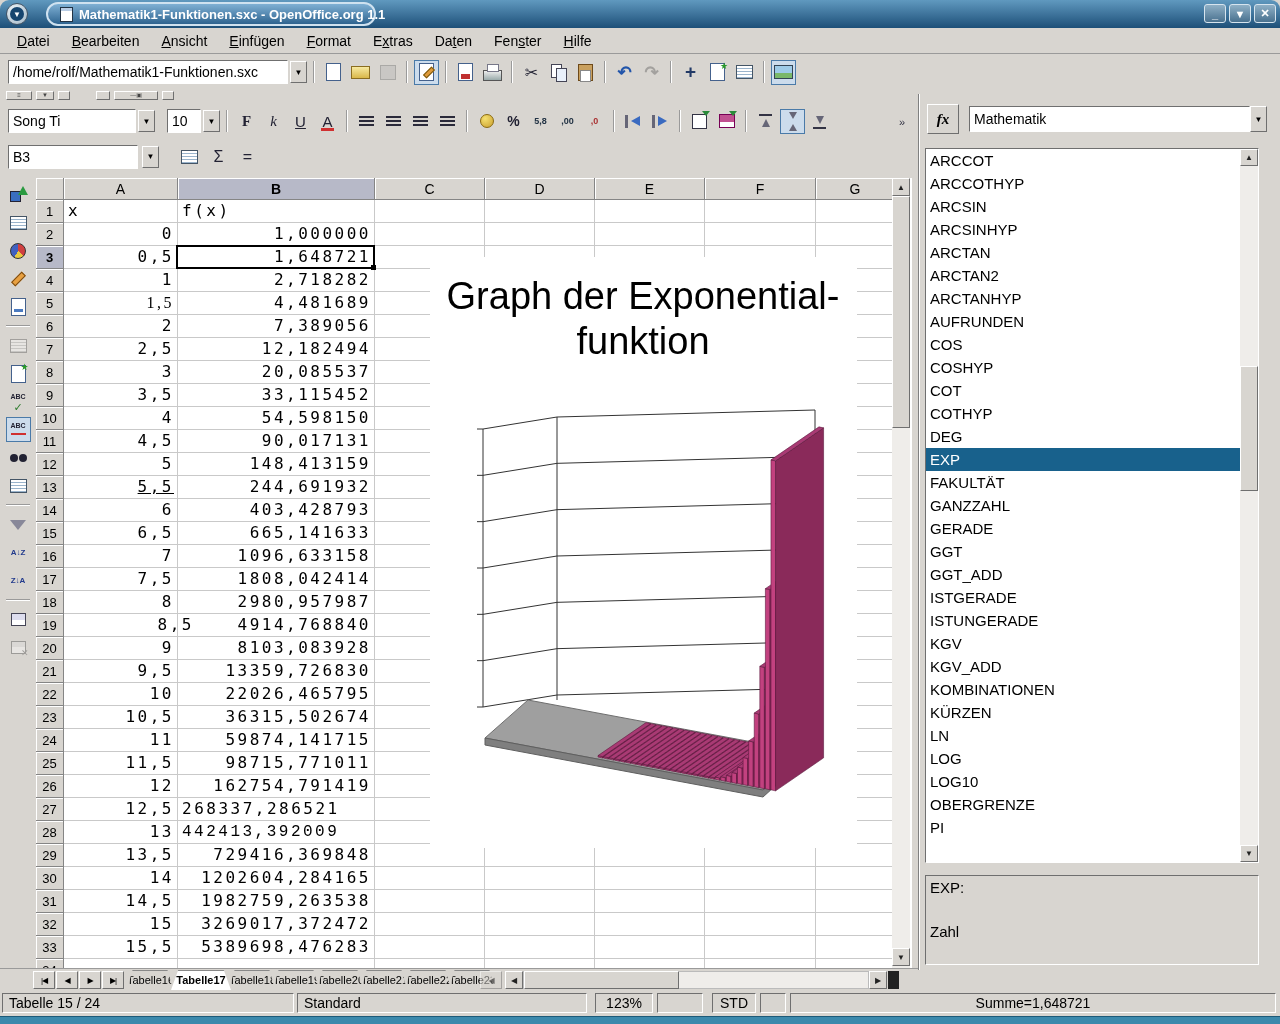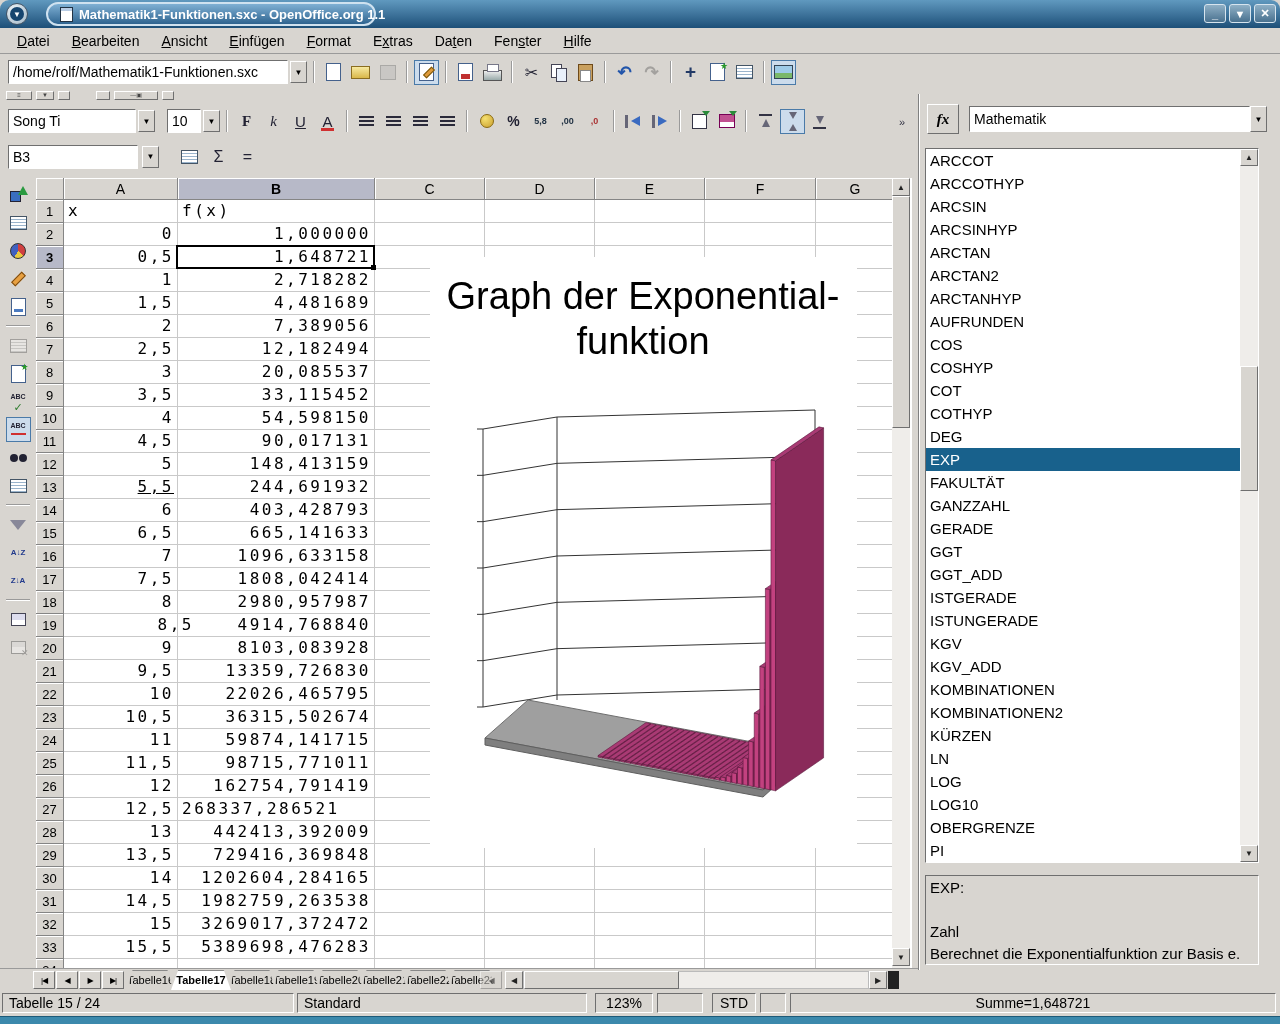--- a/index.html
+++ b/index.html
@@ -354,21 +354,21 @@
       <div class="vline" data-name="gridline" style="left: 751px;"></div>
       <div class="vline" data-name="gridline" style="left: 830px;"></div>
       <div class="cellv" data-name="cell-A1" style="left: 0px; top: 0px; width: 110px; text-align: left; padding-left: 4px;">x</div>
       <div class="cellv" data-name="cell-B1" style="left: 114px; top: 0px; width: 193px; text-align: left; padding-left: 4px;">f(x)</div>
       <div class="cellv" data-name="cell-A2" style="left: 0px; top: 23px; width: 110px; text-align: right; padding-left: 4px;">0</div>
       <div class="cellv" data-name="cell-B2" style="left: 114px; top: 23px; width: 193px; text-align: right; padding-left: 4px;">1,000000</div>
       <div class="cellv" data-name="cell-A3" style="left: 0px; top: 46px; width: 110px; text-align: right; padding-left: 4px;">0,5</div>
       <div class="cellv" data-name="cell-B3" style="left: 114px; top: 46px; width: 193px; text-align: right; padding-left: 4px;">1,648721</div>
       <div class="cellv" data-name="cell-A4" style="left: 0px; top: 69px; width: 110px; text-align: right; padding-left: 4px;">1</div>
       <div class="cellv" data-name="cell-B4" style="left: 114px; top: 69px; width: 193px; text-align: right; padding-left: 4px;">2,718282</div>
-      <div class="cellv" data-name="cell-A5" style="left: 0px; top: 92px; width: 110px; text-align: right; ">1,5</div>
+      <div class="cellv" data-name="cell-A5" style="left: 0px; top: 92px; width: 110px; text-align: right;  font-family: Liberation Serif, serif;">1,5</div>
       <div class="cellv" data-name="cell-B5" style="left: 114px; top: 92px; width: 193px; text-align: right; padding-left: 4px;">4,481689</div>
       <div class="cellv" data-name="cell-A6" style="left: 0px; top: 115px; width: 110px; text-align: right; padding-left: 4px;">2</div>
       <div class="cellv" data-name="cell-B6" style="left: 114px; top: 115px; width: 193px; text-align: right; padding-left: 4px;">7,389056</div>
       <div class="cellv" data-name="cell-A7" style="left: 0px; top: 138px; width: 110px; text-align: right; padding-left: 4px;">2,5</div>
       <div class="cellv" data-name="cell-B7" style="left: 114px; top: 138px; width: 193px; text-align: right; padding-left: 4px;">12,182494</div>
       <div class="cellv" data-name="cell-A8" style="left: 0px; top: 161px; width: 110px; text-align: right; padding-left: 4px;">3</div>
       <div class="cellv" data-name="cell-B8" style="left: 114px; top: 161px; width: 193px; text-align: right; padding-left: 4px;">20,085537</div>
       <div class="cellv" data-name="cell-A9" style="left: 0px; top: 184px; width: 110px; text-align: right; padding-left: 4px;">3,5</div>
       <div class="cellv" data-name="cell-B9" style="left: 114px; top: 184px; width: 193px; text-align: right; padding-left: 4px;">33,115452</div>
       <div class="cellv" data-name="cell-A10" style="left: 0px; top: 207px; width: 110px; text-align: right; padding-left: 4px;">4</div>
@@ -401,21 +401,21 @@
       <div class="cellv" data-name="cell-B23" style="left: 114px; top: 506px; width: 193px; text-align: right; padding-left: 4px;">36315,502674</div>
       <div class="cellv" data-name="cell-A24" style="left: 0px; top: 529px; width: 110px; text-align: right; padding-left: 4px;">11</div>
       <div class="cellv" data-name="cell-B24" style="left: 114px; top: 529px; width: 193px; text-align: right; padding-left: 4px;">59874,141715</div>
       <div class="cellv" data-name="cell-A25" style="left: 0px; top: 552px; width: 110px; text-align: right; padding-left: 4px;">11,5</div>
       <div class="cellv" data-name="cell-B25" style="left: 114px; top: 552px; width: 193px; text-align: right; padding-left: 4px;">98715,771011</div>
       <div class="cellv" data-name="cell-A26" style="left: 0px; top: 575px; width: 110px; text-align: right; padding-left: 4px;">12</div>
       <div class="cellv" data-name="cell-B26" style="left: 114px; top: 575px; width: 193px; text-align: right; padding-left: 4px;">162754,791419</div>
       <div class="cellv" data-name="cell-A27" style="left: 0px; top: 598px; width: 110px; text-align: right; padding-left: 4px;">12,5</div>
       <div class="cellv" data-name="cell-B27" style="left: 114px; top: 598px; width: 193px; padding-left: 4px;">268337,286521</div>
       <div class="cellv" data-name="cell-A28" style="left: 0px; top: 621px; width: 110px; text-align: right; padding-left: 4px;">13</div>
-      <div class="cellv" data-name="cell-B28" style="left: 114px; top: 621px; width: 193px; text-align: right; padding-left: 4px;">442413,392009</div>
+      <div class="cellv" data-name="cell-B28" style="left: 114px; top: 621px; width: 193px; text-align: left; padding-left: 4px; font-family: Liberation Mono, monospace;">442413,392009</div>
       <div class="cellv" data-name="cell-A29" style="left: 0px; top: 644px; width: 110px; text-align: right; padding-left: 0;">13,5</div>
       <div class="cellv" data-name="cell-B29" style="left: 114px; top: 644px; width: 193px; text-align: right; padding-left: 4px;">729416,369848</div>
       <div class="cellv" data-name="cell-A30" style="left: 0px; top: 667px; width: 110px; text-align: right; padding-left: 4px;">14</div>
       <div class="cellv" data-name="cell-B30" style="left: 114px; top: 667px; width: 193px; text-align: right; padding-left: 4px;">1202604,284165</div>
       <div class="cellv" data-name="cell-A31" style="left: 0px; top: 690px; width: 110px; text-align: right; padding-left: 4px;">14,5</div>
       <div class="cellv" data-name="cell-B31" style="left: 114px; top: 690px; width: 193px; text-align: right; padding-left: 4px;">1982759,263538</div>
       <div class="cellv" data-name="cell-A32" style="left: 0px; top: 713px; width: 110px; text-align: right; padding-left: 4px;">15</div>
       <div class="cellv" data-name="cell-B32" style="left: 114px; top: 713px; width: 193px; text-align: right; padding-left: 4px;">3269017,372472</div>
       <div class="cellv" data-name="cell-A33" style="left: 0px; top: 736px; width: 110px; text-align: right; padding-left: 4px;">15,5</div>
       <div class="cellv" data-name="cell-B33" style="left: 114px; top: 736px; width: 193px; text-align: right; padding-left: 4px;">5389698,476283</div>
@@ -618,37 +618,35 @@
       <li data-name="function-item-fakultät">FAKULTÄT</li>
       <li data-name="function-item-ganzzahl">GANZZAHL</li>
       <li data-name="function-item-gerade">GERADE</li>
       <li data-name="function-item-ggt">GGT</li>
       <li data-name="function-item-ggt_add">GGT_ADD</li>
       <li data-name="function-item-istgerade">ISTGERADE</li>
       <li data-name="function-item-istungerade">ISTUNGERADE</li>
       <li data-name="function-item-kgv">KGV</li>
       <li data-name="function-item-kgv_add">KGV_ADD</li>
       <li data-name="function-item-kombinationen">KOMBINATIONEN</li>
-      <li data-name="function-item-kombinationen2">KOMBINATIONEN2</li>
       <li data-name="function-item-kürzen">KÜRZEN</li>
       <li data-name="function-item-ln">LN</li>
       <li data-name="function-item-log">LOG</li>
       <li data-name="function-item-log10">LOG10</li>
       <li data-name="function-item-obergrenze">OBERGRENZE</li>
       <li data-name="function-item-pi">PI</li>
     </ul>
   <div id="flist-sb" data-name="function-list-scrollbar">
     <div class="sb-btn" style="left:0;top:0;width:18px;height:17px;" data-name="scroll-up-icon">▲</div>
     <div class="sb-thumb" style="left:0;top:217px;width:18px;height:125px;" data-name="function-scroll-thumb"></div>
     <div class="sb-btn" style="left:0;top:696px;width:18px;height:17px;" data-name="scroll-down-icon">▼</div>
   </div>
   <div id="func-desc" data-name="function-description">
     <div style="top:3px;" data-name="function-description-title">EXP:</div>
     <div style="top:47px;" data-name="function-description-param">Zahl</div>
-    <div style="top:69px;" data-name="function-description-text">Berechnet die Exponentialfunktion zur Basis e.</div>
   </div>
 </div>
 
 <div id="tabbar" data-name="sheet-tab-bar">
   <span id="tabnav-holder"><div class="tabnav" data-name="first-sheet-button" style="left: 33px;">|◀</div><div class="tabnav" data-name="previous-sheet-button" style="left: 56px;">◀</div><div class="tabnav" data-name="next-sheet-button" style="left: 79px;">▶</div><div class="tabnav" data-name="last-sheet-button" style="left: 102px;">▶|</div></span>
   <span id="tabs-holder"><div class="sheettab" data-name="sheet-tab-tabelle16" style="left: 127px; width: 46px; font-size: 11px;">Tabelle16</div><div class="sheettab active" data-name="sheet-tab-tabelle17" style="left: 171px; width: 60px; font-size: 11px;">Tabelle17</div><div class="sheettab" data-name="sheet-tab-tabelle18" style="left: 229px; width: 46px; font-size: 11px;">Tabelle18</div><div class="sheettab" data-name="sheet-tab-tabelle19" style="left: 273px; width: 46px; font-size: 11px;">Tabelle19</div><div class="sheettab" data-name="sheet-tab-tabelle20" style="left: 317px; width: 46px; font-size: 11px;">Tabelle20</div><div class="sheettab" data-name="sheet-tab-tabelle21" style="left: 361px; width: 46px; font-size: 11px;">Tabelle21</div><div class="sheettab" data-name="sheet-tab-tabelle22" style="left: 405px; width: 46px; font-size: 11px;">Tabelle22</div><div class="sheettab" data-name="sheet-tab-tabelle23" style="left: 449px; width: 46px; font-size: 11px;">Tabelle23</div></span>
   <div class="tabnav" style="left:480px;opacity:.5;" data-name="tab-scroll-left-icon">◀</div>
   <div class="sb-btn" style="left:505px;top:2px;width:18px;height:18px;" data-name="hscroll-left-icon">◀</div>
   <div class="sb-track" style="left:523px;top:2px;width:346px;height:18px;" data-name="horizontal-scroll-track"></div>
   <div class="sb-thumb" style="left:524px;top:2px;width:155px;height:18px;" data-name="horizontal-scroll-thumb"></div>

